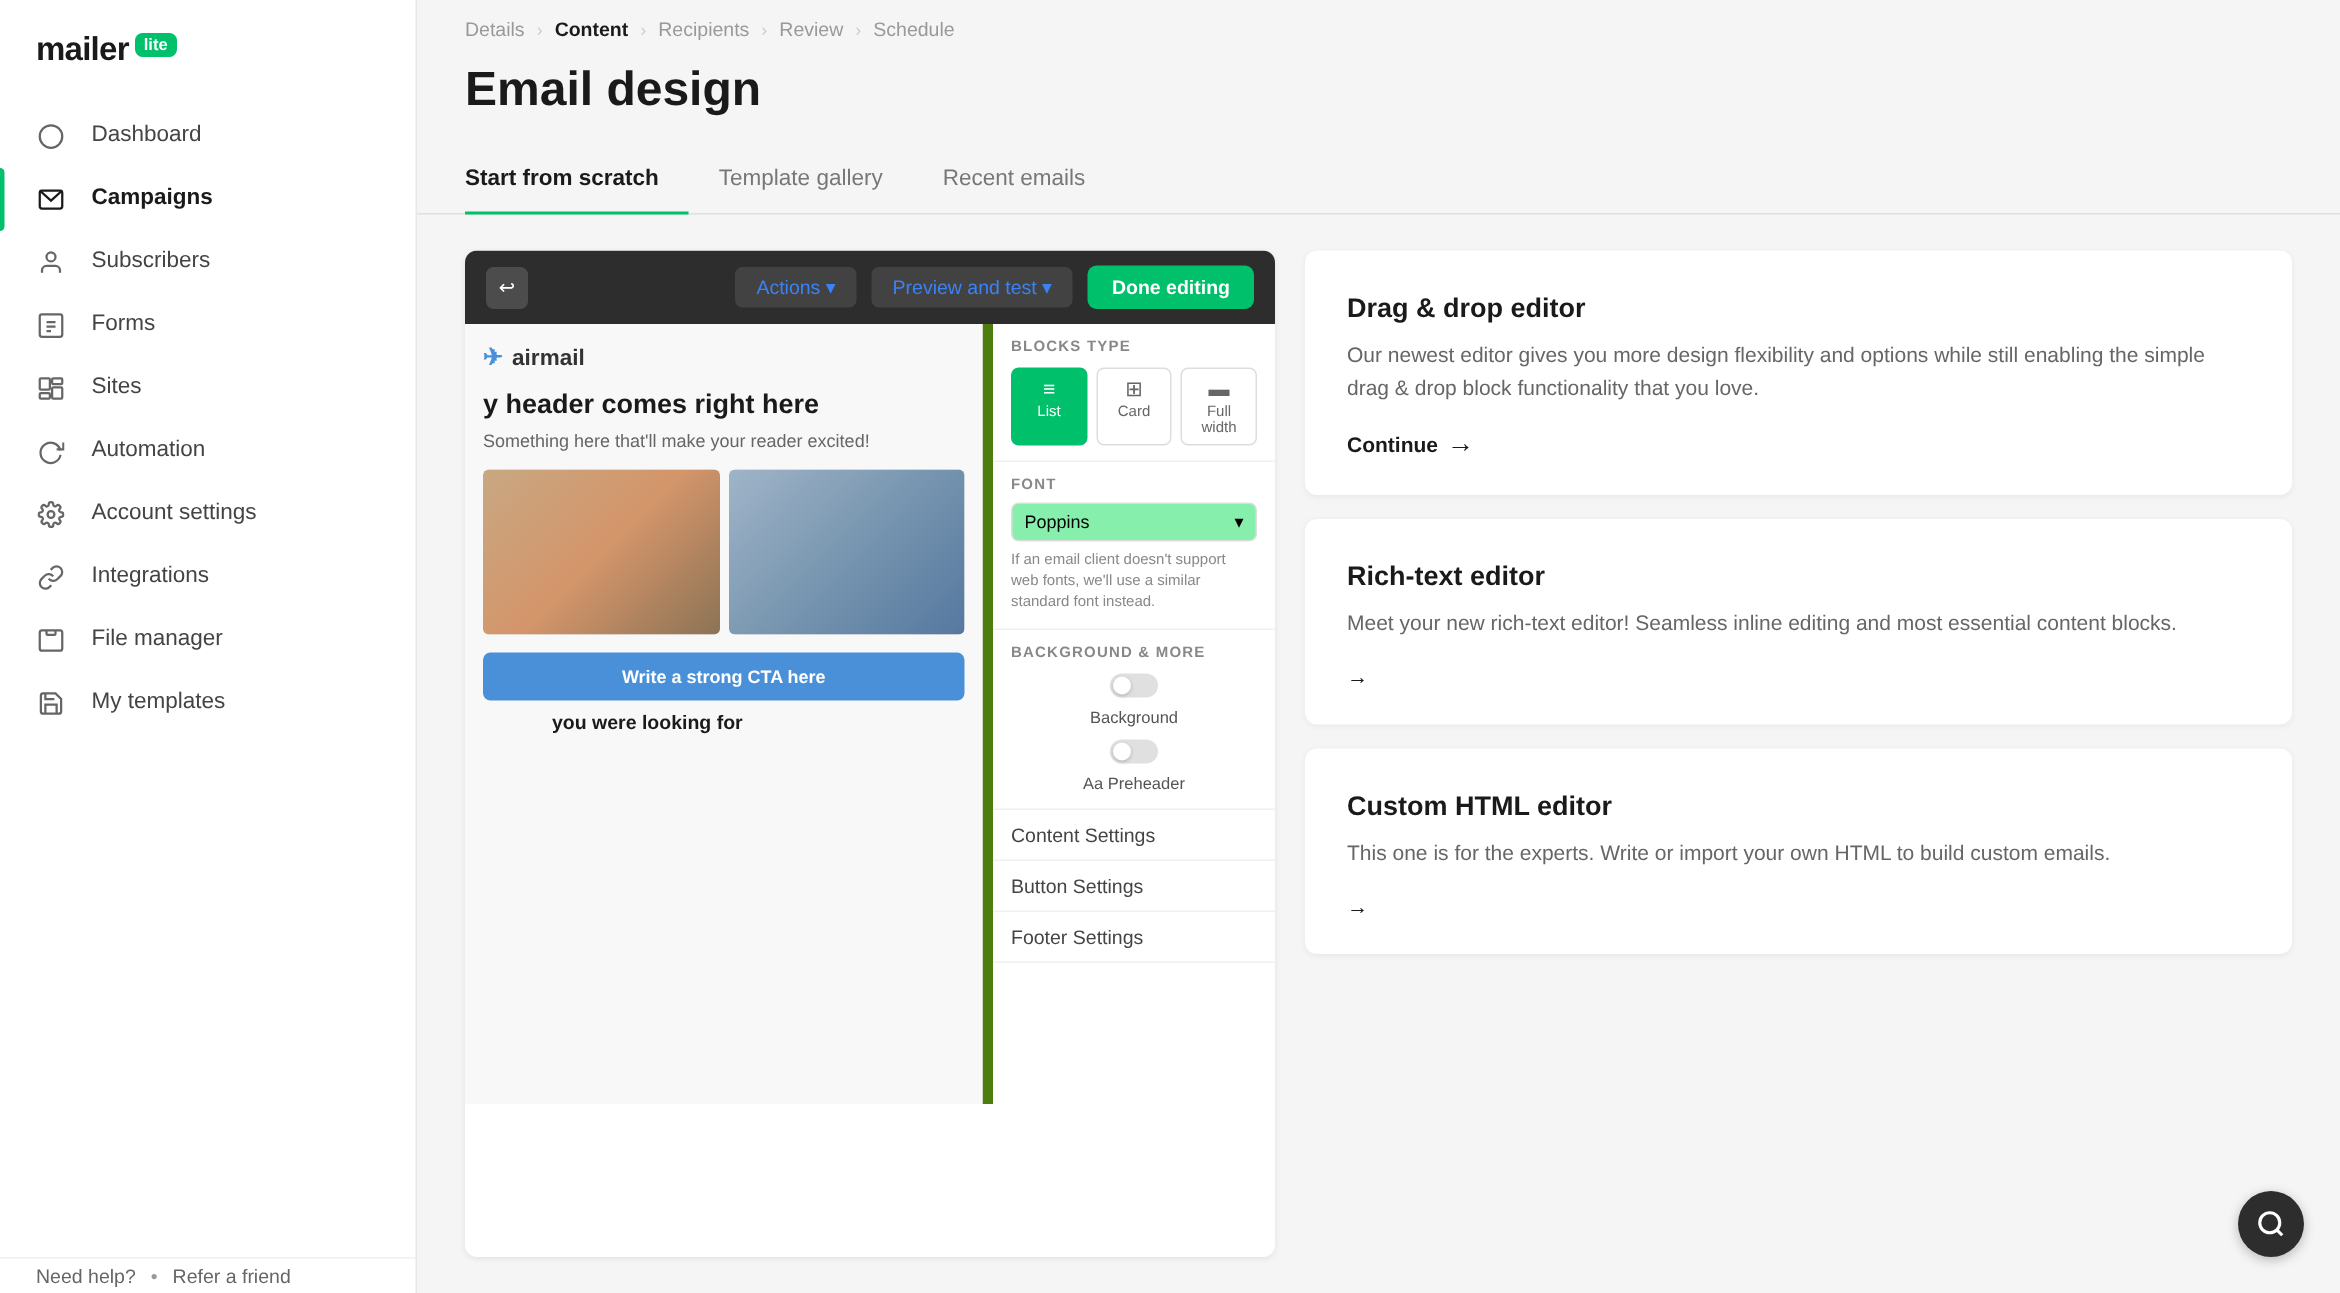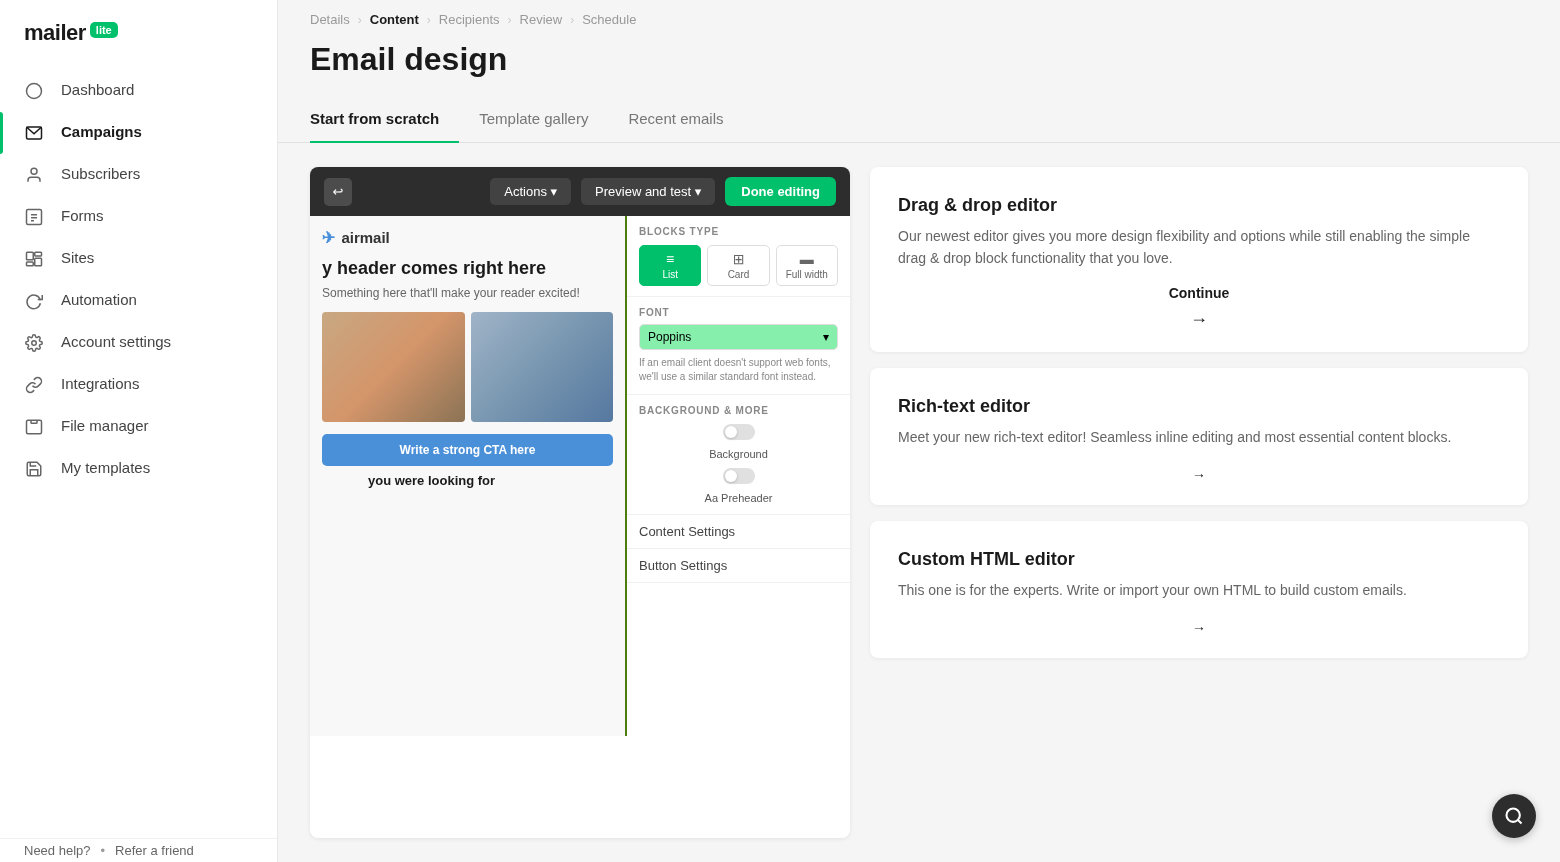--- a/index.html
+++ b/index.html
@@ -172,21 +172,21 @@
       display: flex;
       align-items: center;
       justify-content: center;
       color: #fff;
       cursor: pointer;
       font-size: 13px;
     }
     .preview-spacer { flex: 1; }
     .preview-test-btn {
       background: rgba(255,255,255,0.1);
-      color: #ffffff;
+      color: #3b82f6;
       border: none;
       padding: 6px 14px;
       border-radius: 5px;
       font-size: 13px;
       cursor: pointer;
       display: flex;
       align-items: center;
       gap: 5px;
     }
     .preview-done-btn {
@@ -280,23 +280,23 @@
     }
     .email-footer-text {
       font-size: 13px;
       font-weight: 700;
       color: #1a1a1a;
       margin-left: 46px;
     }
 
     
     .settings-panel {
-      width: 225px;
+      width: 195px;
       background: #fff;
-      border-left: 2px solid #4d7c0f;
+      border-left: 7px solid #4d7c0f;
       overflow-y: auto;
       font-size: 12px;
     }
     .settings-section {
       padding: 10px 12px;
       border-bottom: 1px solid #f0f0f0;
     }
     .settings-section-title {
       font-size: 10px;
       font-weight: 700;
@@ -426,21 +426,20 @@
       margin-bottom: 16px;
     }
     .option-continue {
       display: flex;
       align-items: center;
       gap: 6px;
       font-size: 14px;
       color: #1a1a1a;
       font-weight: 600;
       cursor: pointer;
-      flex-direction: column;
     }
     .option-arrow {
       font-size: 18px;
     }
 
     
     .search-fab {
       position: fixed;
       bottom: 24px;
       right: 24px;
@@ -678,20 +677,21 @@
               <span class="bg-text">Background</span>
             </div>
             <div class="bg-row" style="margin-top:8px;">
               <div class="bg-toggle"></div>
               <span class="bg-text">Aa  Preheader</span>
             </div>
           </div>
 
           <div class="settings-menu-item">Content Settings</div>
           <div class="settings-menu-item">Button Settings</div>
+          <div class="settings-menu-item">Footer Settings</div>
         </div>
       </div>
     </div>
 
     <div class="options-panel">
 
       <div class="option-card">
         <div class="option-title">Drag &amp; drop editor</div>
         <div class="option-desc">Our newest editor gives you more design flexibility and options while still enabling the simple drag &amp; drop block functionality that you love.</div>
         <div class="option-continue">

